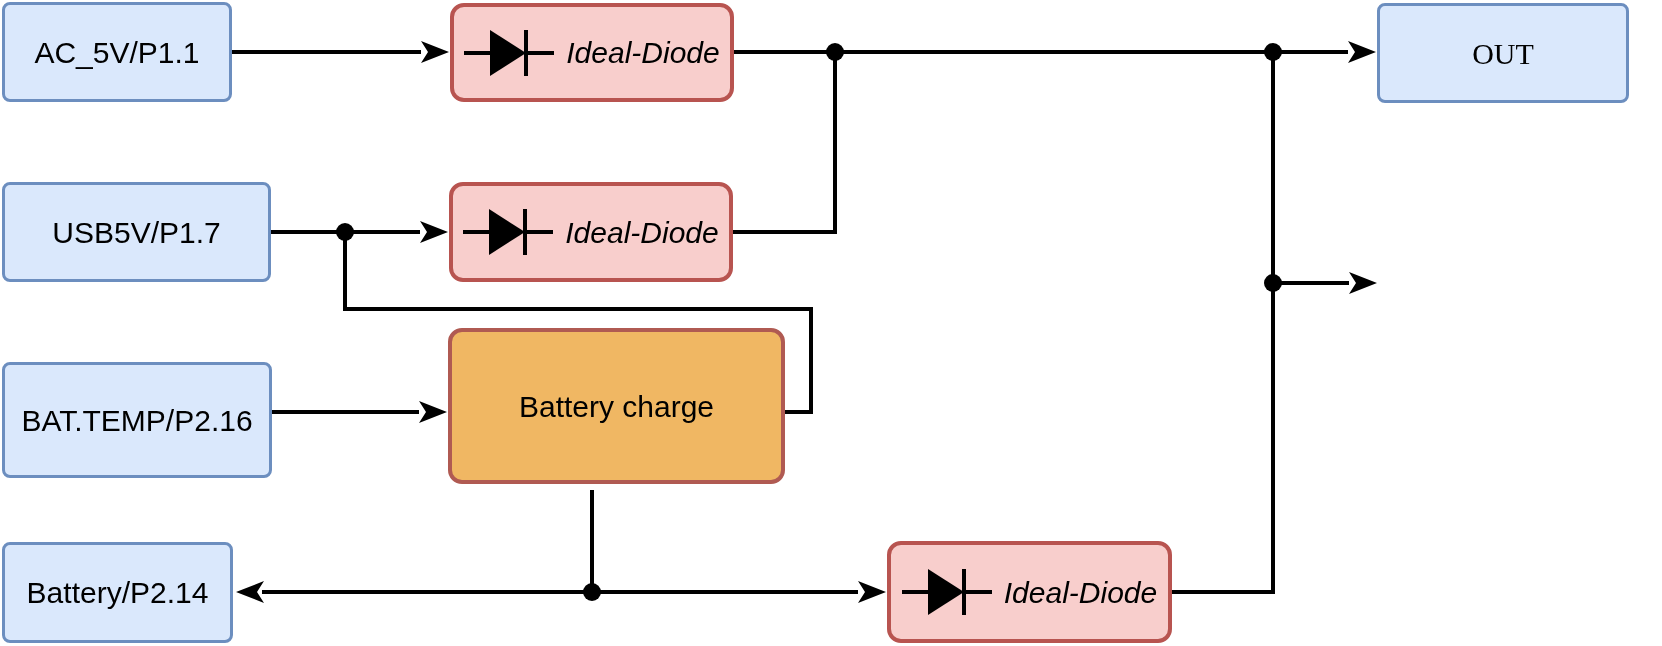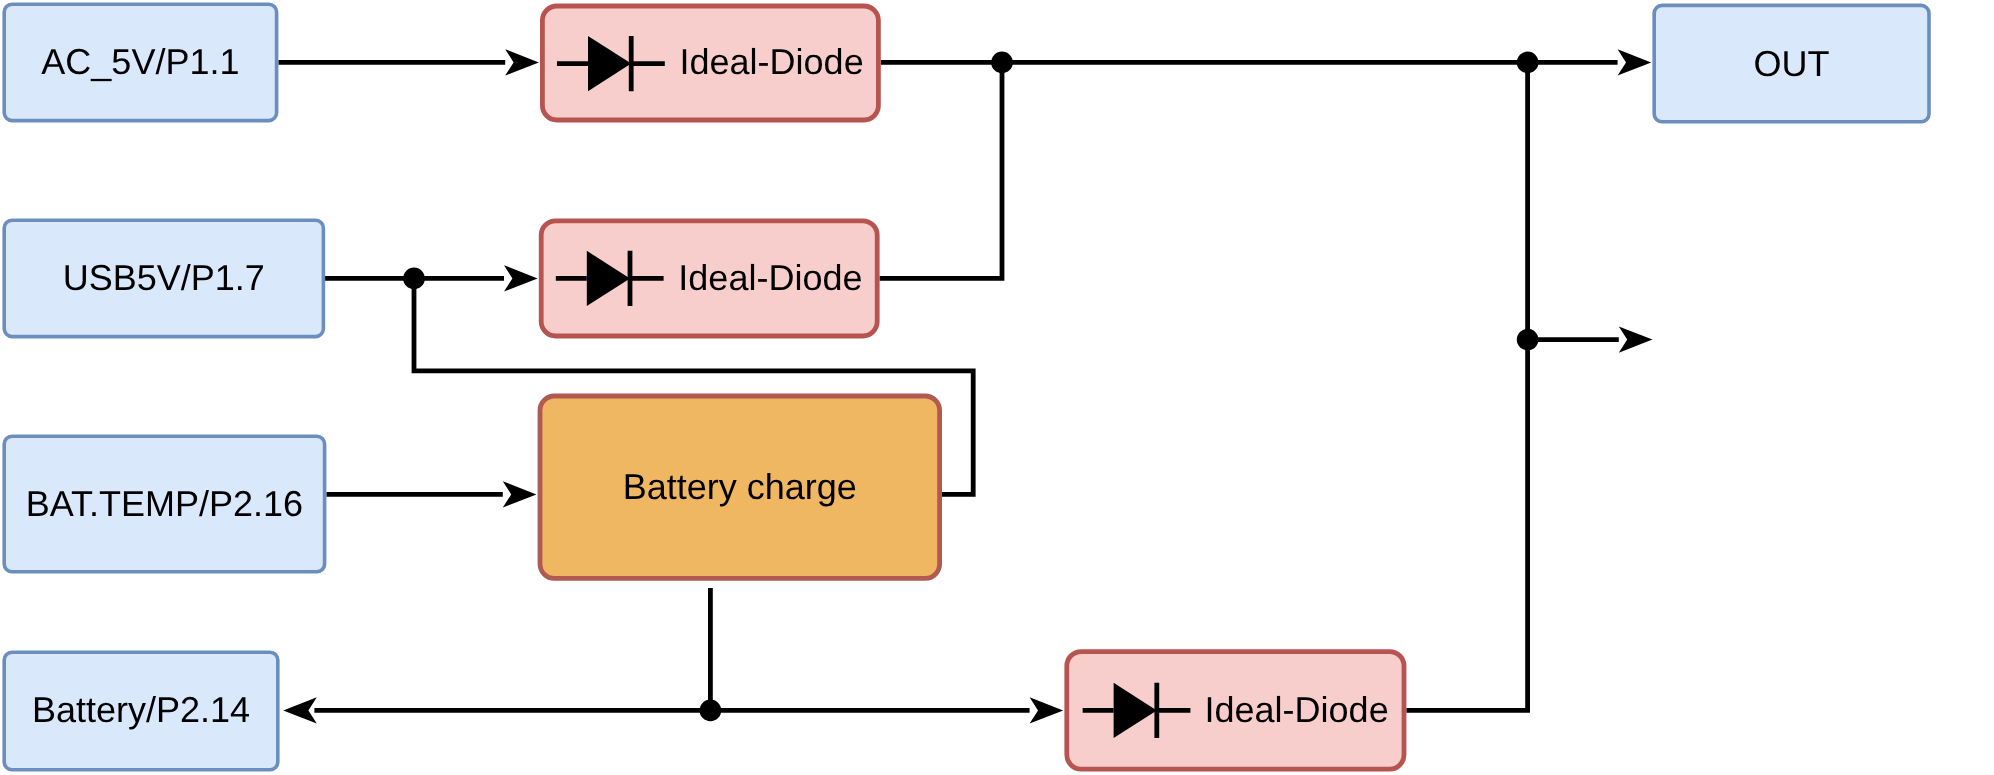--- a/index.html
+++ b/index.html
@@ -40,20 +40,21 @@
   .node.io{
     background:var(--input-fill);
     border:3px solid var(--input-stroke);
     border-radius:8px;
   }
   .node.diode{
     background:var(--diode-fill);
     border:4px solid var(--diode-stroke);
     border-radius:14px;
     gap:10px;
+    font-style:italic;
   }
   .node.block{
     background:var(--block-fill);
     border:4px solid var(--block-stroke);
     border-radius:14px;
   }
   .diode-icon{display:block;flex:0 0 auto;}
   .diode-icon line, .diode-icon path{stroke:var(--wire);stroke-width:4;fill:none;}
   .diode-icon polygon{fill:var(--wire);stroke:none;}
 </style>
@@ -143,17 +144,17 @@
       <path d="M62 28 H90"></path>
     </svg>
     <span>Ideal-Diode</span>
   </div>
 
   <div class="node block" style="left:448px;top:328px;width:337px;height:156px;">
     <span>Battery charge</span>
   </div>
 
 
-  <div class="node io" style="left:1377px;top:3px;width:232px;height:100px;">
+  <div class="node io" style="left:1377px;top:3px;width:252px;height:100px;font-family:Liberation Serif, serif;">
     <span>OUT</span>
   </div>
 
 </div>
 
 </body></html>

